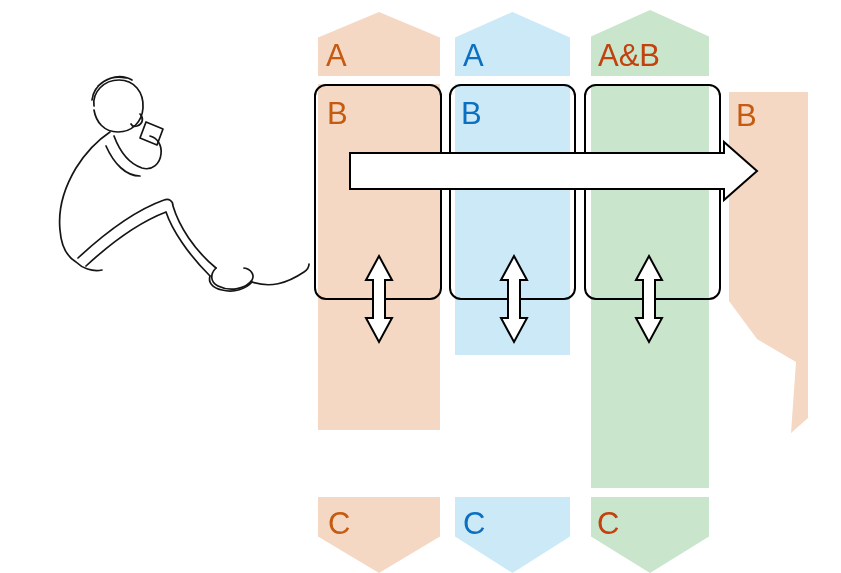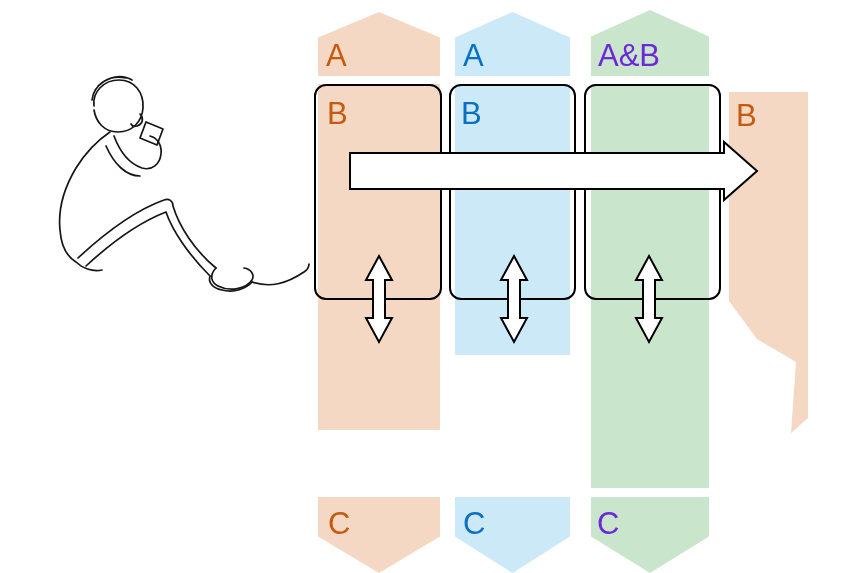--- a/index.html
+++ b/index.html
@@ -32,21 +32,21 @@
   .person-svg { position: absolute; left: 22px; top: 70px; z-index: 2; }
 
   
   .label {
     position: absolute; z-index: 5;
     font-size: 31px; line-height: 1; font-weight: 400;
     white-space: nowrap;
   }
   .t-orange { color: #C55A11; }
   .t-blue   { color: #0B6FC2; }
-  .t-green  { color: #6d28d9; }
+  .t-green  { color: #c2410c; }
 </style>
 </head>
 <body>
 
 <div class="stage">
 
   <div class="band orange-fill chev-up" style="left:318px; top:12px; width:122px; height:64px;"></div>
   <div class="band orange-fill" style="left:318px; top:84px; width:122px; height:346px;"></div>
   <div class="band orange-fill chev-down" style="left:318px; top:497px; width:122px; height:76px;"></div>
 

